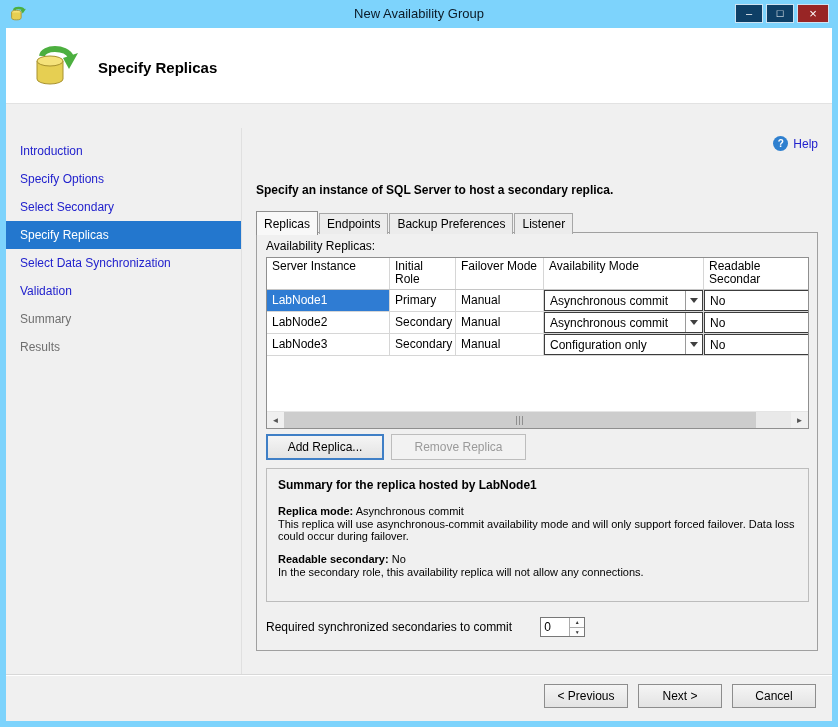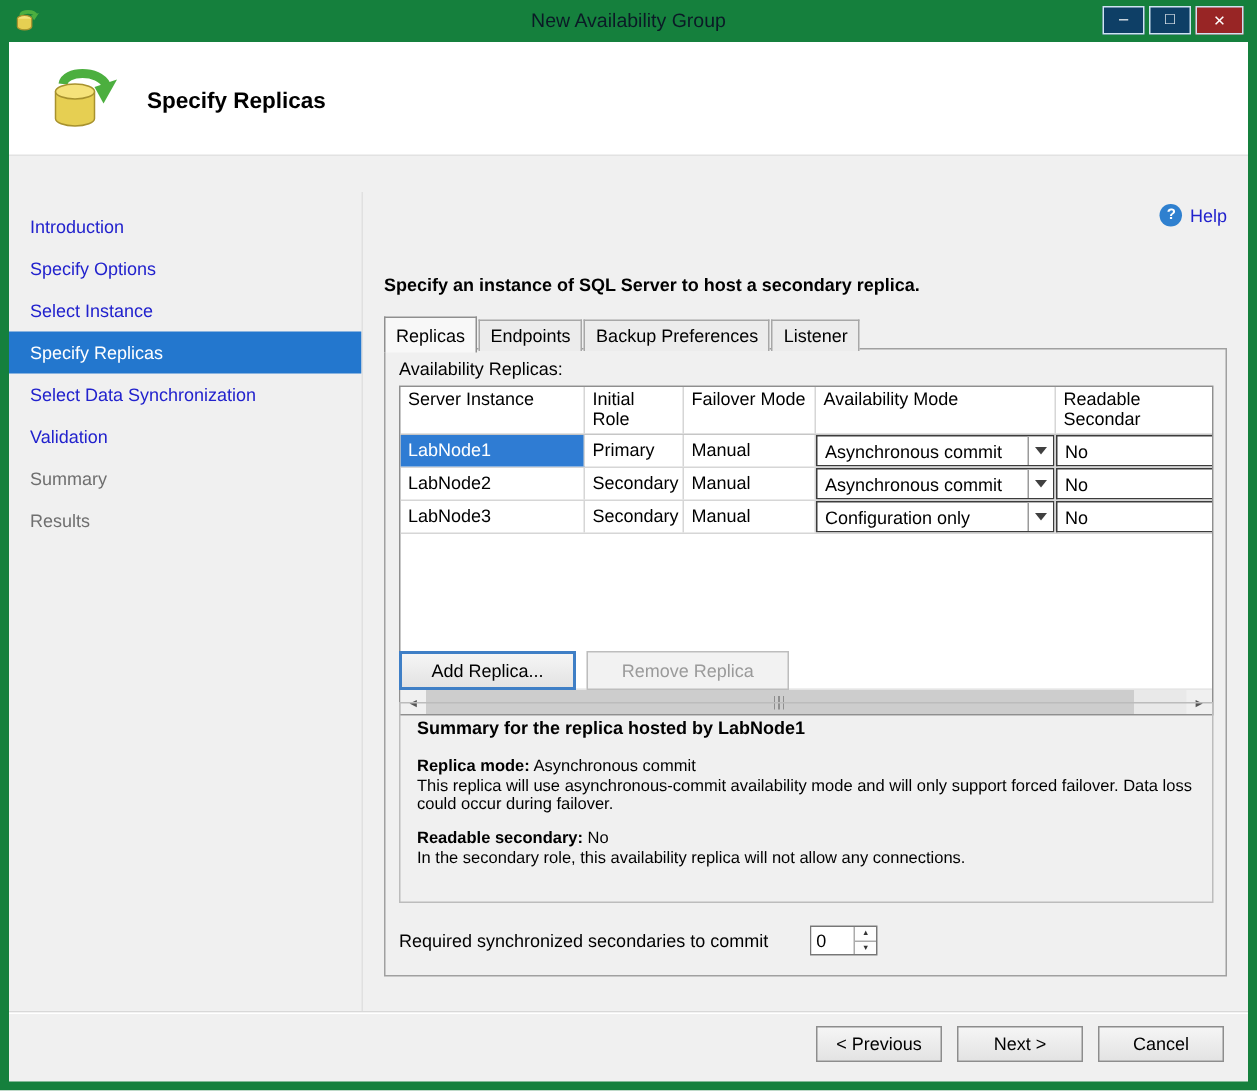--- a/index.html
+++ b/index.html
@@ -1,17 +1,17 @@
 <!DOCTYPE html>
 <html><head>
 <meta charset="utf-8">
 <style>
   * { margin:0; padding:0; box-sizing:border-box; }
   body { width:838px; height:727px; font-family:"Liberation Sans", sans-serif; font-size:12px; color:#000; background:#fff; }
-  .window { position:relative; width:838px; height:727px; background:#15803d; overflow:hidden; }
+  .window { position:relative; width:838px; height:727px; background:#7dd3fc; overflow:hidden; }
 
   
   .titlebar { position:absolute; top:0; left:0; right:0; height:28px; }
   .title-text { position:absolute; left:0; right:0; top:6px; text-align:center; font-size:13px; color:#0b1a26; }
   .win-icon { position:absolute; left:10px; top:5px; width:17px; height:17px; }
   .win-controls { position:absolute; right:9px; top:4px; display:flex; gap:3px; }
   .wbtn { width:28px; height:19px; display:flex; align-items:center; justify-content:center;
           border:1px solid #cfe3f2; background:#0e3f66; color:#fff; font-size:11px; line-height:1; cursor:default; }
   .wbtn-close { background:#982525; width:32px; font-size:13px; }
 
@@ -42,21 +42,21 @@
   .tabs { position:absolute; top:83px; left:14px; display:flex; align-items:flex-end; z-index:3; }
   .tab { border:1px solid #a7a7a7; border-bottom:none; background:#ececec; padding:3px 7px; margin-right:1px;
          cursor:pointer; white-space:nowrap; }
   .tab-active { background:#f8f8f8; border-color:#8f8f8f; padding-top:5px; padding-bottom:4px; margin-bottom:-1px; }
 
   .panel { position:absolute; top:104px; left:14px; right:14px; bottom:23px; border:1px solid #a0a0a0; background:#f0f0f0; }
 
   .lbl-replicas { position:absolute; top:6px; left:9px; }
 
   
-  .grid { position:absolute; top:24px; left:9px; right:8px; height:220px; border:1px solid #8f8f8f;
+  .grid { position:absolute; top:24px; left:9px; right:8px; height:172px; border:1px solid #8f8f8f;
           background:#fff; overflow:hidden; }
   .g-head { display:flex; height:32px; border-bottom:1px solid #c6c6c6; }
   .g-hcell { padding:2px 5px; border-right:1px solid #d6d6d6; overflow:hidden; line-height:13px; }
   .g-row { display:flex; height:22px; border-bottom:1px solid #d6d6d6; }
   .g-cell { padding:3px 5px; border-right:1px solid #d6d6d6; white-space:nowrap; overflow:hidden; }
   .c0 { flex:0 0 123px; }
   .c1 { flex:0 0 66px; }
   .c2 { flex:0 0 88px; }
   .c3 { flex:0 0 160px; }
   .c4 { flex:1 1 auto; min-width:0; border-right:none; }
@@ -137,21 +137,21 @@
         <ellipse cx="20" cy="20" rx="13" ry="5" fill="#f5e27a" stroke="#a8922e" stroke-width="1"></ellipse>
       </svg>
       <div class="hdr-title">Specify Replicas</div>
     </div>
 
     <div class="content">
 
       <div class="sidebar">
         <div class="nav-item nav-link">Introduction</div>
         <div class="nav-item nav-link">Specify Options</div>
-        <div class="nav-item nav-link">Select Instance</div>
+        <div class="nav-item nav-link">Select Secondary</div>
         <div class="nav-item nav-sel">Specify Replicas</div>
         <div class="nav-item nav-link">Select Data Synchronization</div>
         <div class="nav-item nav-link">Validation</div>
         <div class="nav-item nav-dis">Summary</div>
         <div class="nav-item nav-dis">Results</div>
       </div>
 
       <div class="main">
 
         <div class="help">

